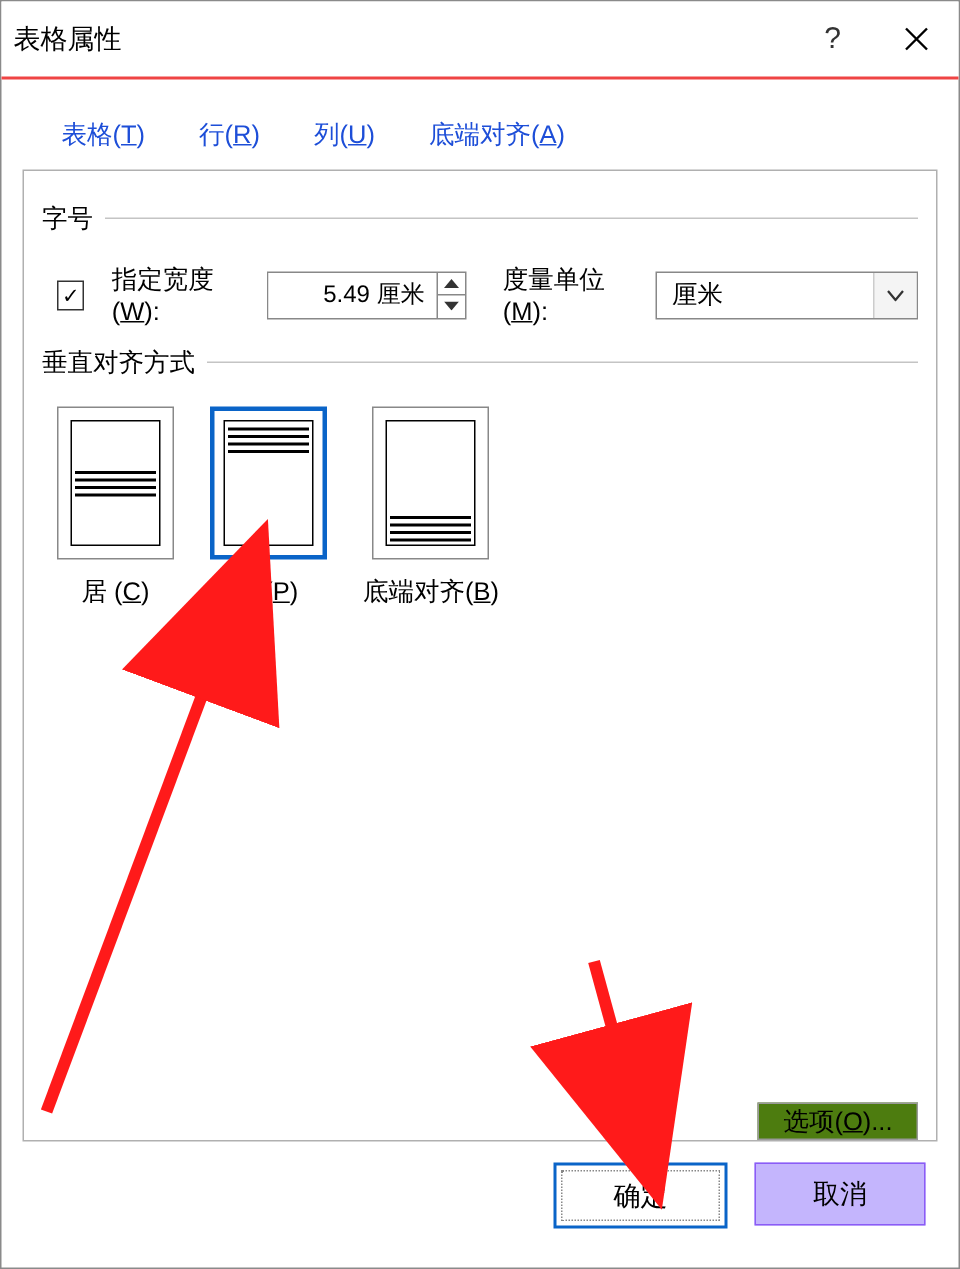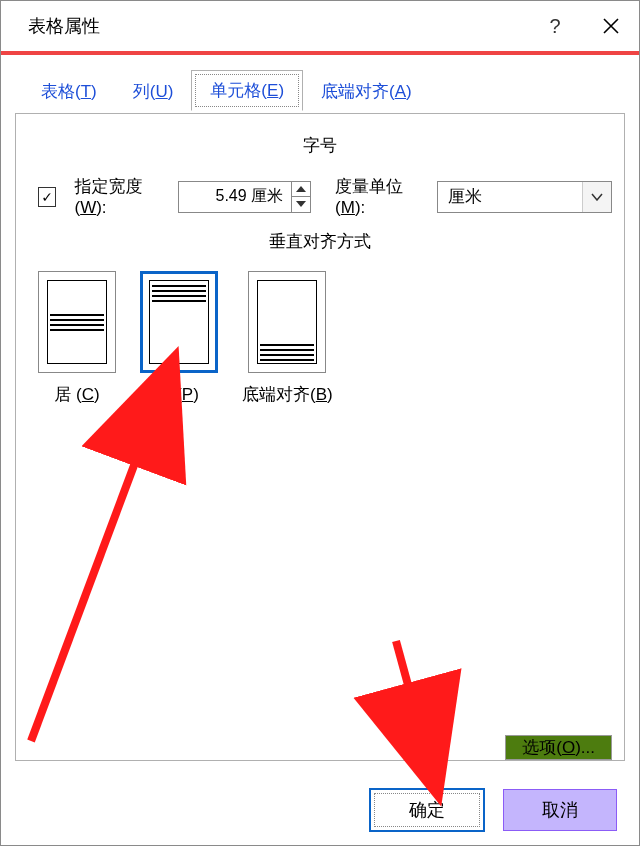--- a/index.html
+++ b/index.html
@@ -1,32 +1,32 @@
 <!DOCTYPE html>
 <html><head>
 <meta charset="utf-8">
 <style>
   html,body{margin:0;padding:0;font-family:"Microsoft YaHei","Segoe UI",sans-serif;font-size:16px;color:#000;background:#fff;}
   .window{position:relative;width:640px;height:846px;box-sizing:border-box;border:1px solid #8a8a8a;background:#fff;}
   
-  .titlebar{display:flex;align-items:center;height:50px;padding:0 0 0 27px;border-bottom:4px solid #ef4444;background:#fff;}
+  .titlebar{display:flex;align-items:center;height:50px;padding:0 0 0 8px;border-bottom:2px solid #ef4444;background:#fff;}
   .title-text{font-size:18px;}
   .tb-spacer{flex:1;}
   .tb-btn{width:56px;height:50px;display:flex;align-items:center;justify-content:center;font-size:20px;color:#333;}
   
   .body{position:absolute;left:0;right:0;top:50px;bottom:70px;}
   
   .tabstrip{display:flex;align-items:flex-end;padding:18px 14px 0 22px;gap:0;}
   .tab{padding:8px 18px;font-size:17px;color:#1d4ed8;position:relative;top:1px;}
   .tab .u{text-decoration:underline;}
   .tab.active{border:1px solid #b0b0b0;border-bottom:1px solid #fff;background:#fff;outline:1px dotted #888;outline-offset:-5px;}
   .panel{margin:0 14px 14px 14px;border:1px solid #b0b0b0;padding:12px 12px 12px 12px;position:absolute;left:0;right:0;top:62px;bottom:0;}
   
   .group{margin-top:8px;}
-  .group-head{display:flex;align-items:center;margin-bottom:18px;flex-direction:column;}
+  .group-head{display:flex;align-items:center;margin-bottom:18px;}
   .group-head span{font-size:17px;}
   .group-head .line{flex:1;height:1px;background:#c4c4c4;margin-left:8px;}
   
   .row{display:flex;align-items:center;gap:12px;margin-left:10px;}
   .chk{width:18px;height:18px;border:1px solid #333;display:inline-flex;align-items:center;justify-content:center;font-size:14px;line-height:1;margin-right:6px;}
   .lbl{font-size:17px;}
   .lbl .u{text-decoration:underline;}
   .spin{display:flex;align-items:stretch;border:1px solid #888;height:30px;}
   .spin input{border:0;width:96px;padding:0 8px;font-size:16px;text-align:right;outline:none;}
   .spin .btns{display:flex;flex-direction:column;border-left:1px solid #888;}
@@ -45,21 +45,21 @@
   .lines{display:flex;flex-direction:column;gap:3px;}
   .lines div{height:2px;background:#000;}
   .cell.top .lines{margin-top:2px;}
   .cell.mid{justify-content:center;}
   .cell.bot{justify-content:flex-end;}
   .card .cap{font-size:17px;}
   .card .cap .u{text-decoration:underline;}
   
   .options-btn{position:absolute;right:12px;bottom:0;border:1px solid #999;background:#4d7c0f;padding:0 16px;font-size:17px;}
   
-  .footer{position:absolute;left:12px;right:0;bottom:0;height:70px;display:flex;align-items:center;justify-content:flex-end;padding-right:22px;gap:18px;border-top:0;}
+  .footer{position:absolute;left:12px;right:0;bottom:0;height:70px;display:flex;justify-content:flex-end;padding-right:22px;gap:18px;border-top:0;}
   .btn{min-width:112px;height:40px;display:flex;align-items:center;justify-content:center;font-size:18px;border:1px solid #8b5cf6;background:#c4b5fd;}
   .btn.primary{border:2px solid #0a64c8;background:#fff;outline:1px dotted #888;outline-offset:-6px;}
   
   .anno{position:absolute;left:0;top:0;pointer-events:none;}
 </style>
 </head>
 <body>
 
 <div class="window">
 
@@ -71,22 +71,22 @@
       <svg width="18" height="18" viewBox="0 0 18 18">
           <path d="M2 2 L16 16 M16 2 L2 16" stroke="#000" stroke-width="1.6"></path>
         </svg>
     </div>
   </div>
 
   <div class="body">
 
     <div class="tabstrip">
       <div class="tab"><span>表格(</span><span class="u">T</span><span>)</span></div>
+      <div class="tab"><span>行(</span><span class="u">R</span><span>)</span></div>
       <div class="tab"><span>列(</span><span class="u">U</span><span>)</span></div>
-      <div class="tab active"><span>单元格(</span><span class="u">E</span><span>)</span></div>
       <div class="tab"><span>底端对齐(</span><span class="u">A</span><span>)</span></div>
     </div>
 
     <div class="panel">
 
       <div class="group">
         <div class="group-head">
             <span>字号</span>
             <div class="line"></div>
           </div>

